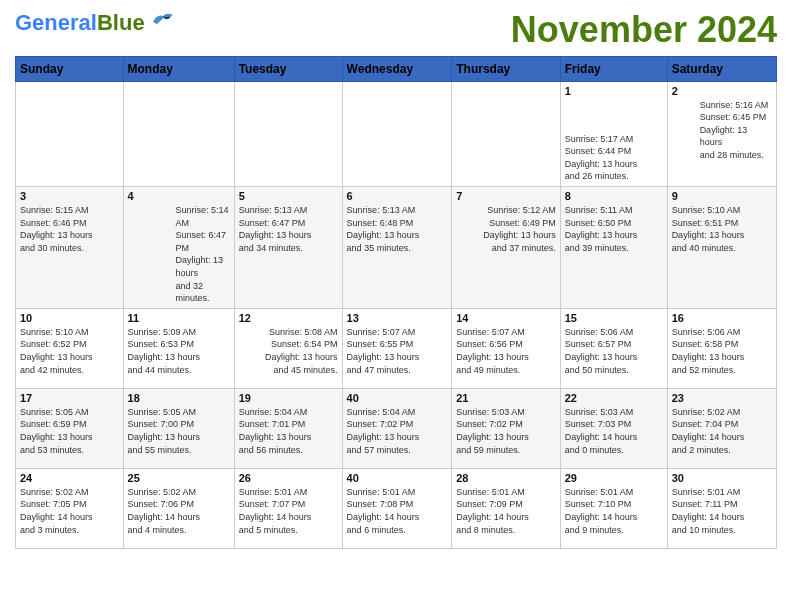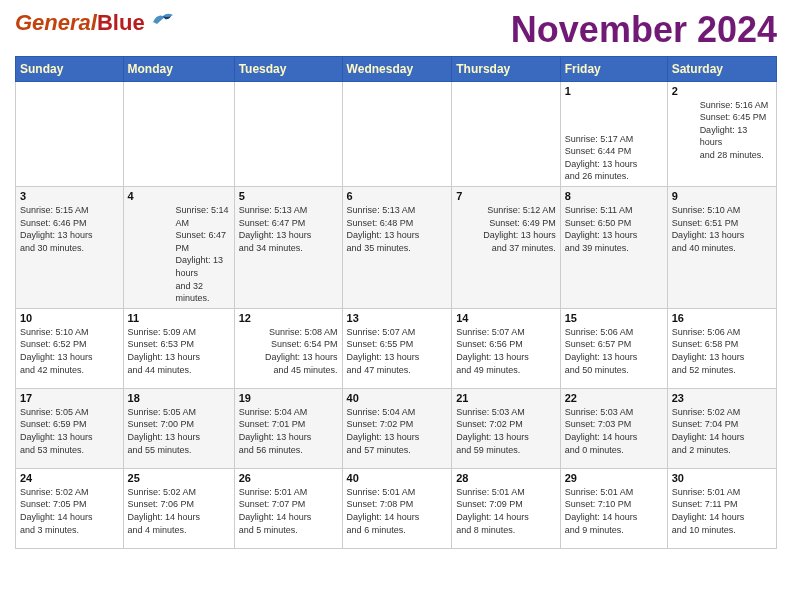--- a/index.html
+++ b/index.html
@@ -30,36 +30,36 @@
       display: flex;
       align-items: center;
       gap: 2px;
     }
     .title-area {
       text-align: right;
     }
     .month-title {
       font-size: 36px;
       font-weight: bold;
-      color: #701a75;
+      color: #4d7c0f;
       line-height: 1.1;
     }
     .location {
       font-size: 15px;
       color: #333;
       font-weight: normal;
     }
     .calendar {
       width: 100%;
       border-collapse: collapse;
       font-size: 10px;
     }
     .calendar th {
       background-color: #3a6abf;
-      color: #fef9c3;
+      color: #000000;
       font-size: 12px;
       font-weight: bold;
       padding: 5px 4px;
       text-align: left;
       border: 1px solid #2a5aaf;
     }
     .calendar td {
       border: 1px solid #ccc;
       vertical-align: top;
       padding: 3px 4px;
@@ -87,21 +87,21 @@
     }
   </style>
 </head>
 <body>
 
 <div class="page">
   <div class="header-area">
     <div class="logo">
       <div class="logo-row">
         <span style="font-size:22px;font-weight:bold;">
-          <span style="color:#c2410c;font-style:italic;">General</span><span style="color:#b91c1c;">Blue</span>
+          <span style="color:#3b82f6;">General</span><span style="color:#4d7c0f;">Blue</span>
         </span>
         <svg width="28" height="22" viewBox="0 0 28 22" style="margin-left:2px;margin-top:-4px;">
           <path d="M4,12 Q8,4 14,6 Q18,2 24,5 Q20,8 16,7 Q12,10 8,14 Z" fill="#4a90c4"></path>
           <path d="M14,6 Q18,8 22,6 Q20,10 16,9 Z" fill="#1a3a6b"></path>
         </svg>
       </div>
     </div>
     <div class="title-area">
       <div class="month-title">November 2024</div>
     </div>

